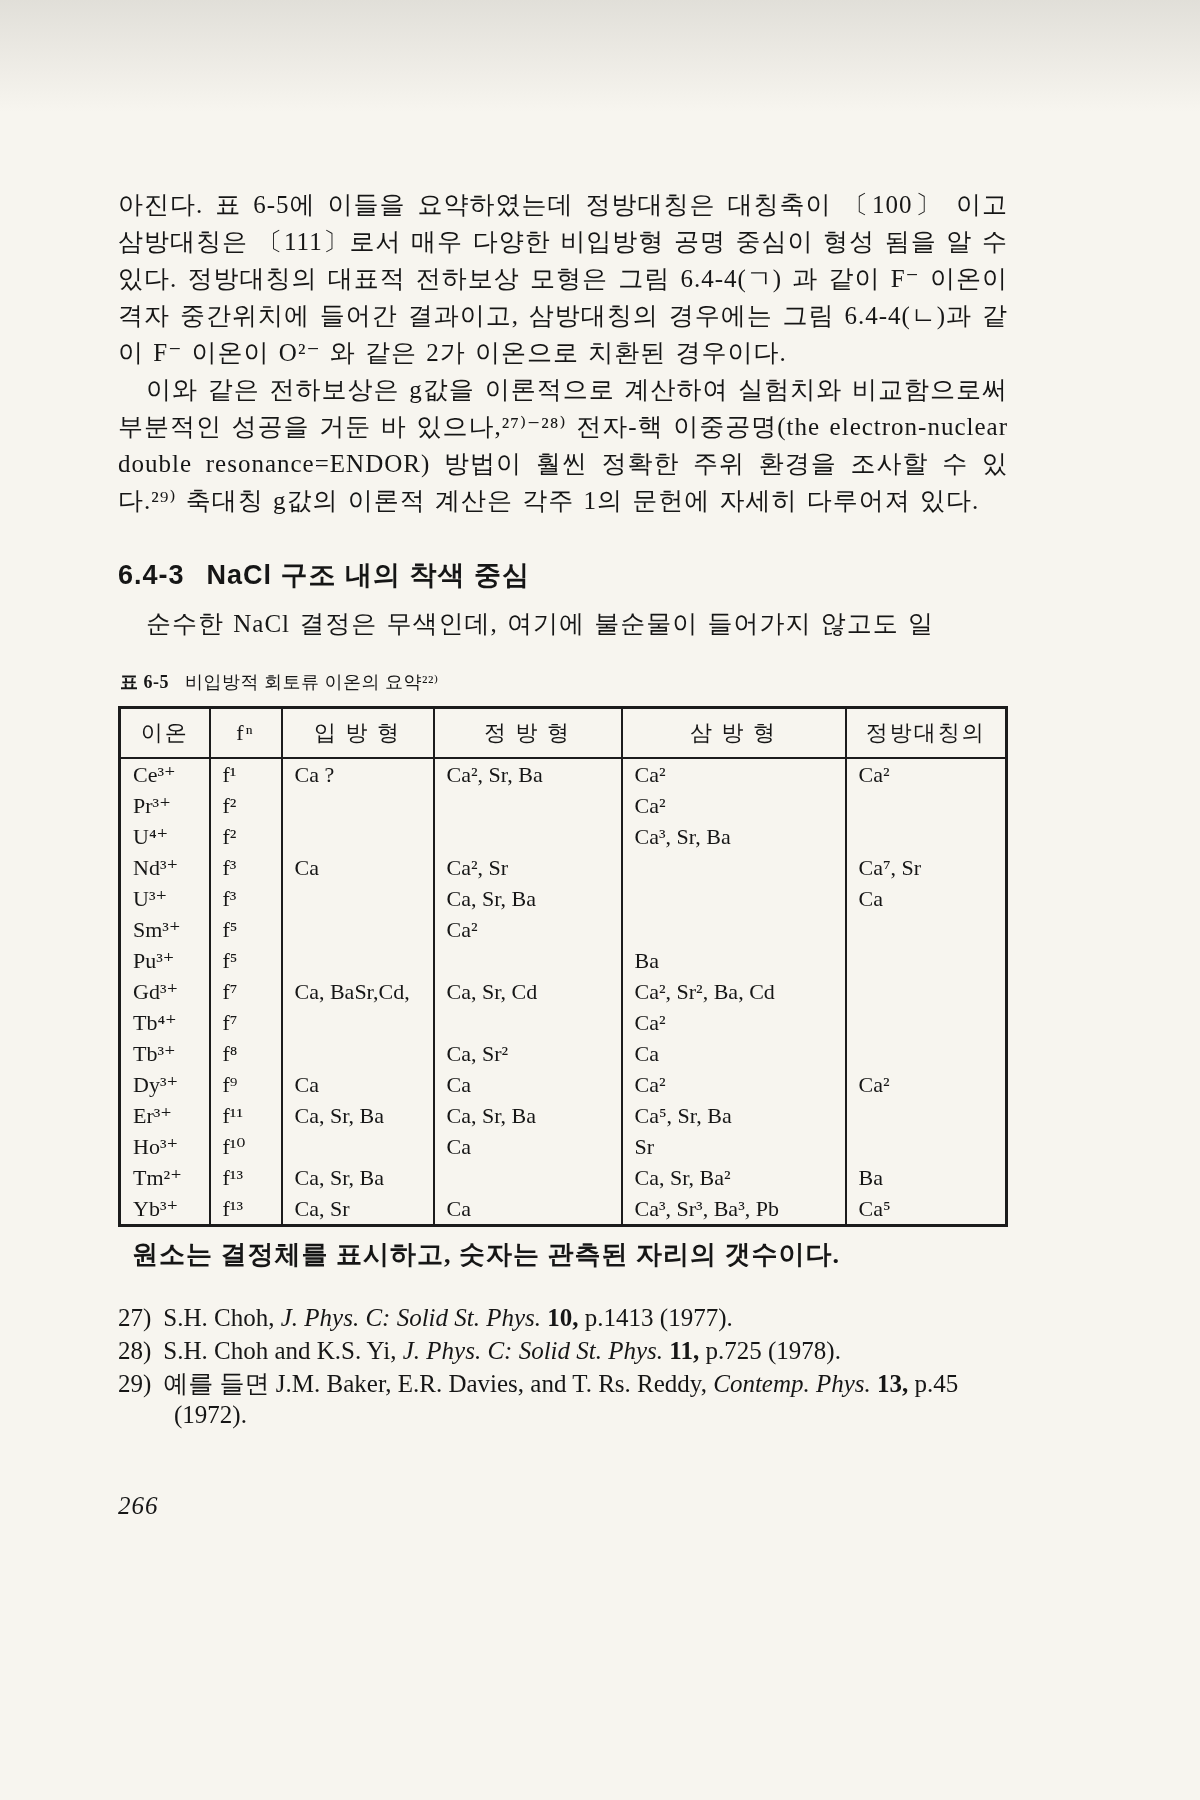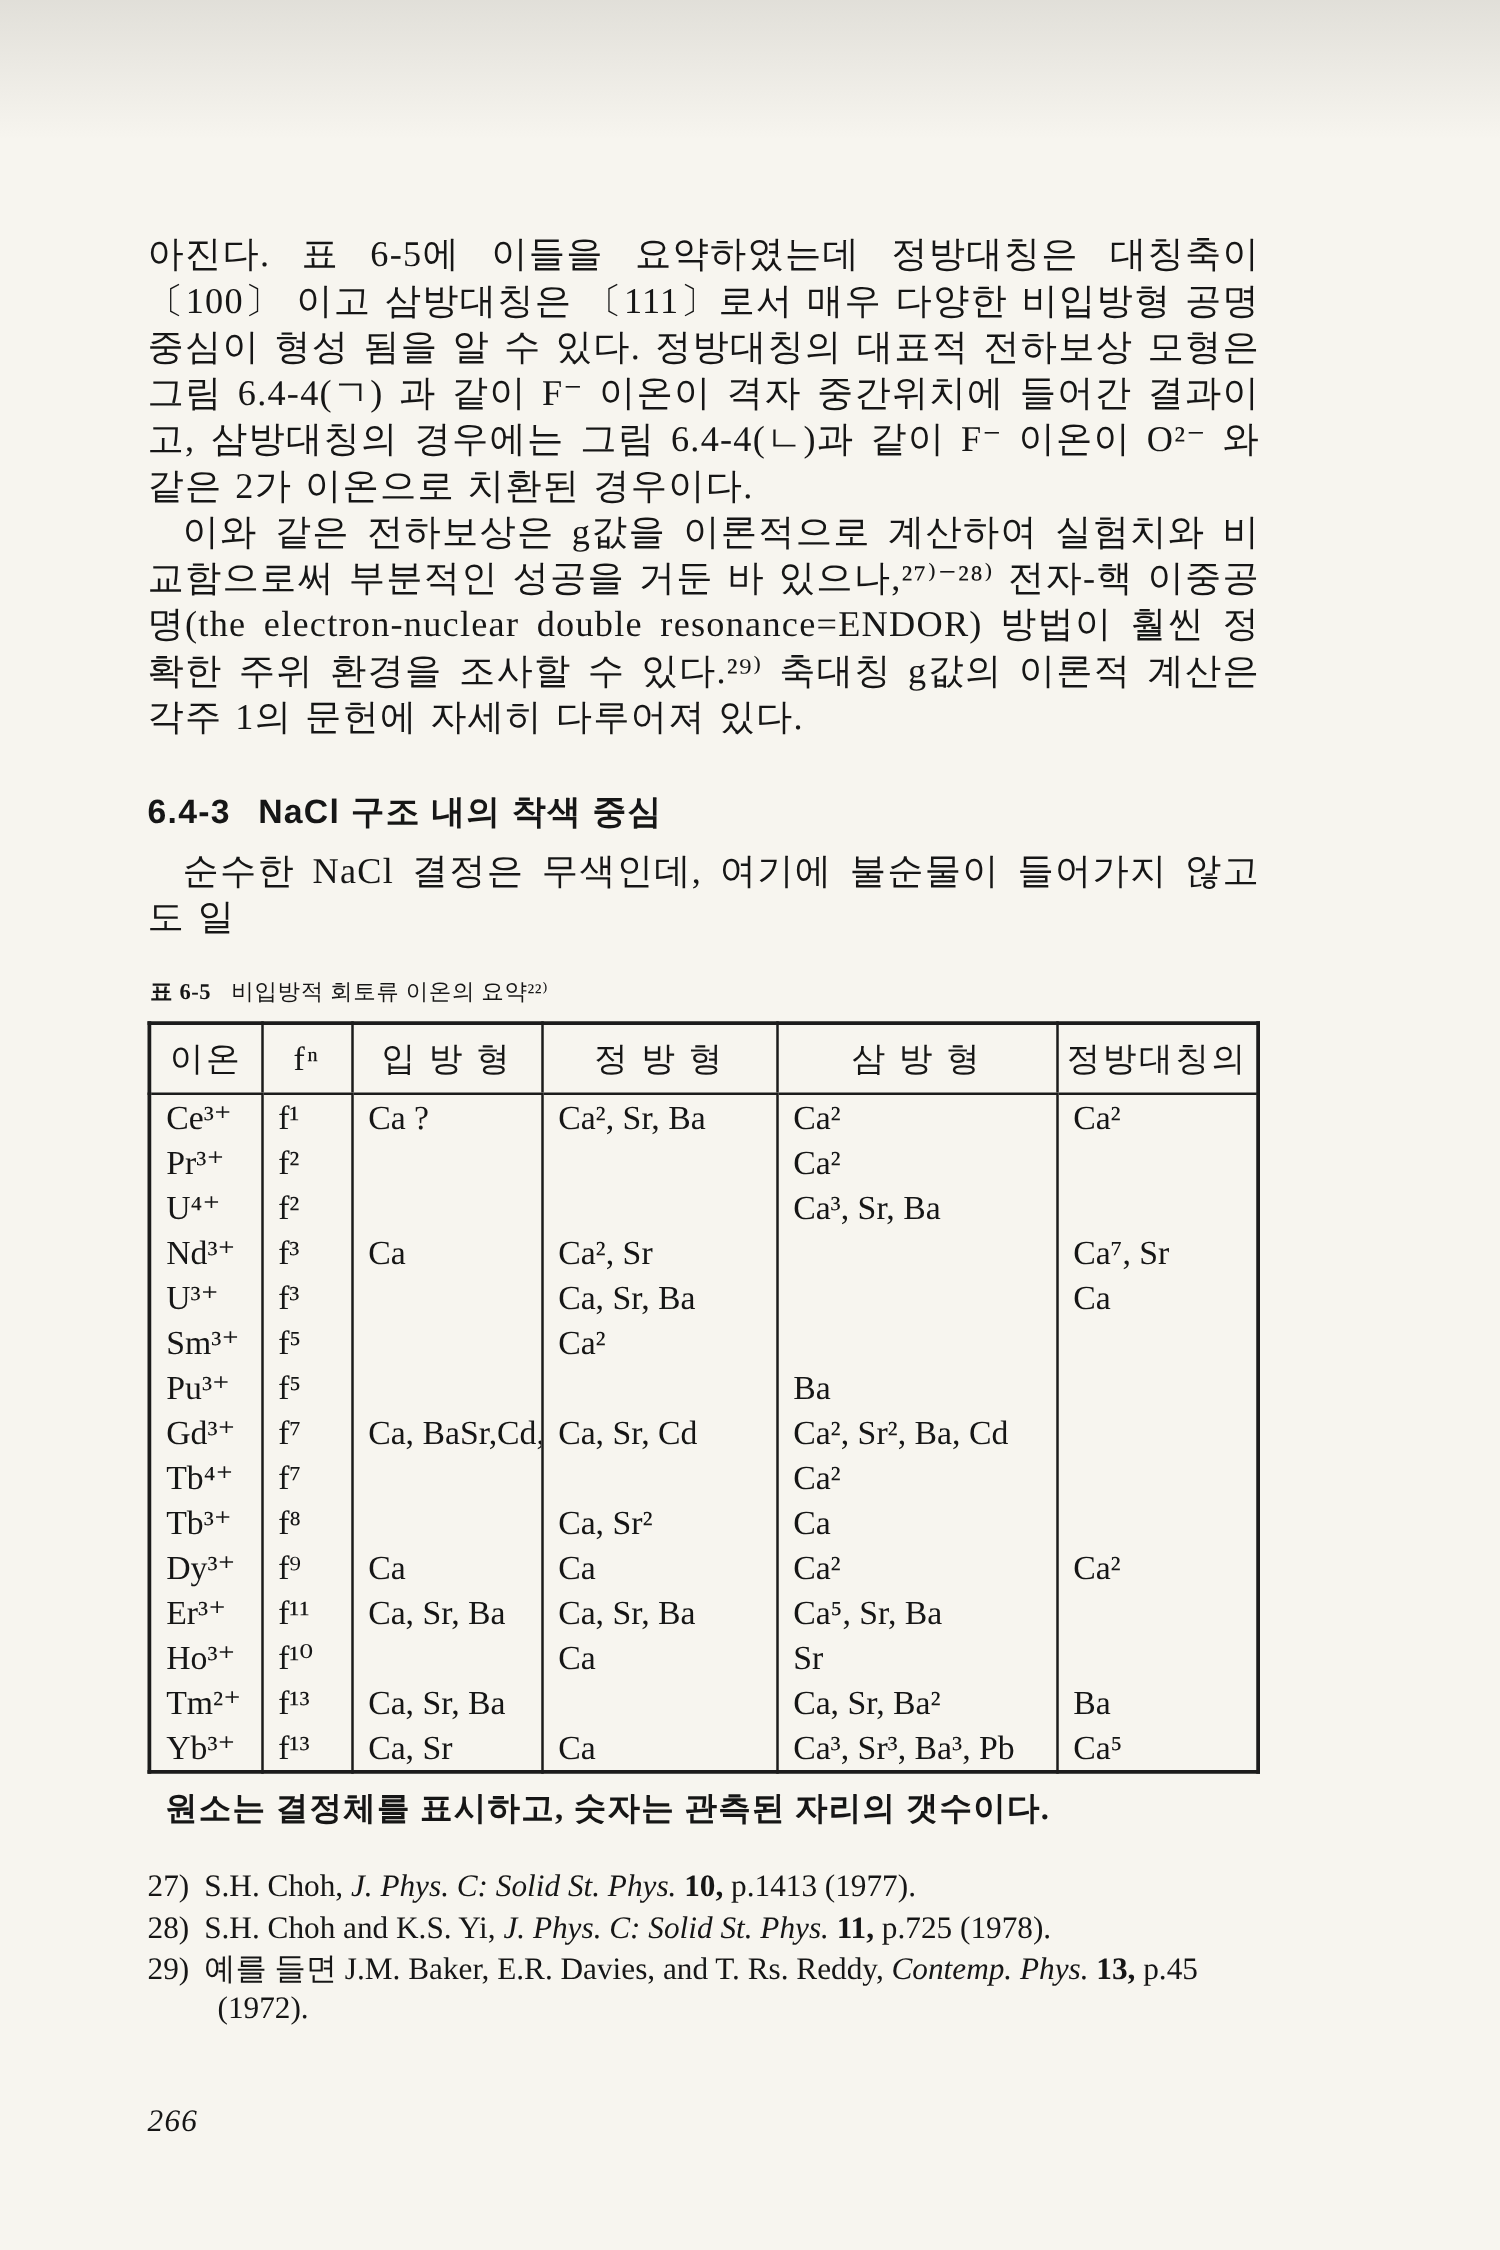--- a/index.html
+++ b/index.html
@@ -20,21 +20,21 @@
     pointer-events: none;
   }
   .content {
     position: absolute;
     left: 118px;
     top: 186px;
     width: 890px;
   }
   .body-par {
     margin: 0;
-    font-size: 29px;
+    font-size: 25px;
     line-height: 37px;
     text-align: justify;
     letter-spacing: 1px;
     word-spacing: 2px;
   }
   .indent { text-indent: 28px; }
   .section-heading {
     margin: 38px 0 12px 0;
     font-size: 27px;
     font-weight: bold;
@@ -45,21 +45,21 @@
   .caption {
     margin: 28px 0 12px 2px;
     font-size: 18px;
     letter-spacing: 0.5px;
   }
   .caption-label { font-weight: bold; margin-right: 16px; }
   table.ion-table {
     border-collapse: collapse;
     width: 100%;
     border: 3px solid #1c1c1c;
-    font-size: 27px;
+    font-size: 22px;
     table-layout: fixed;
   }
   .ion-table th {
     font-weight: normal;
     text-align: center;
     padding: 9px 4px;
     border-bottom: 2px solid #1c1c1c;
     letter-spacing: 2px;
   }
   .ion-table td {

